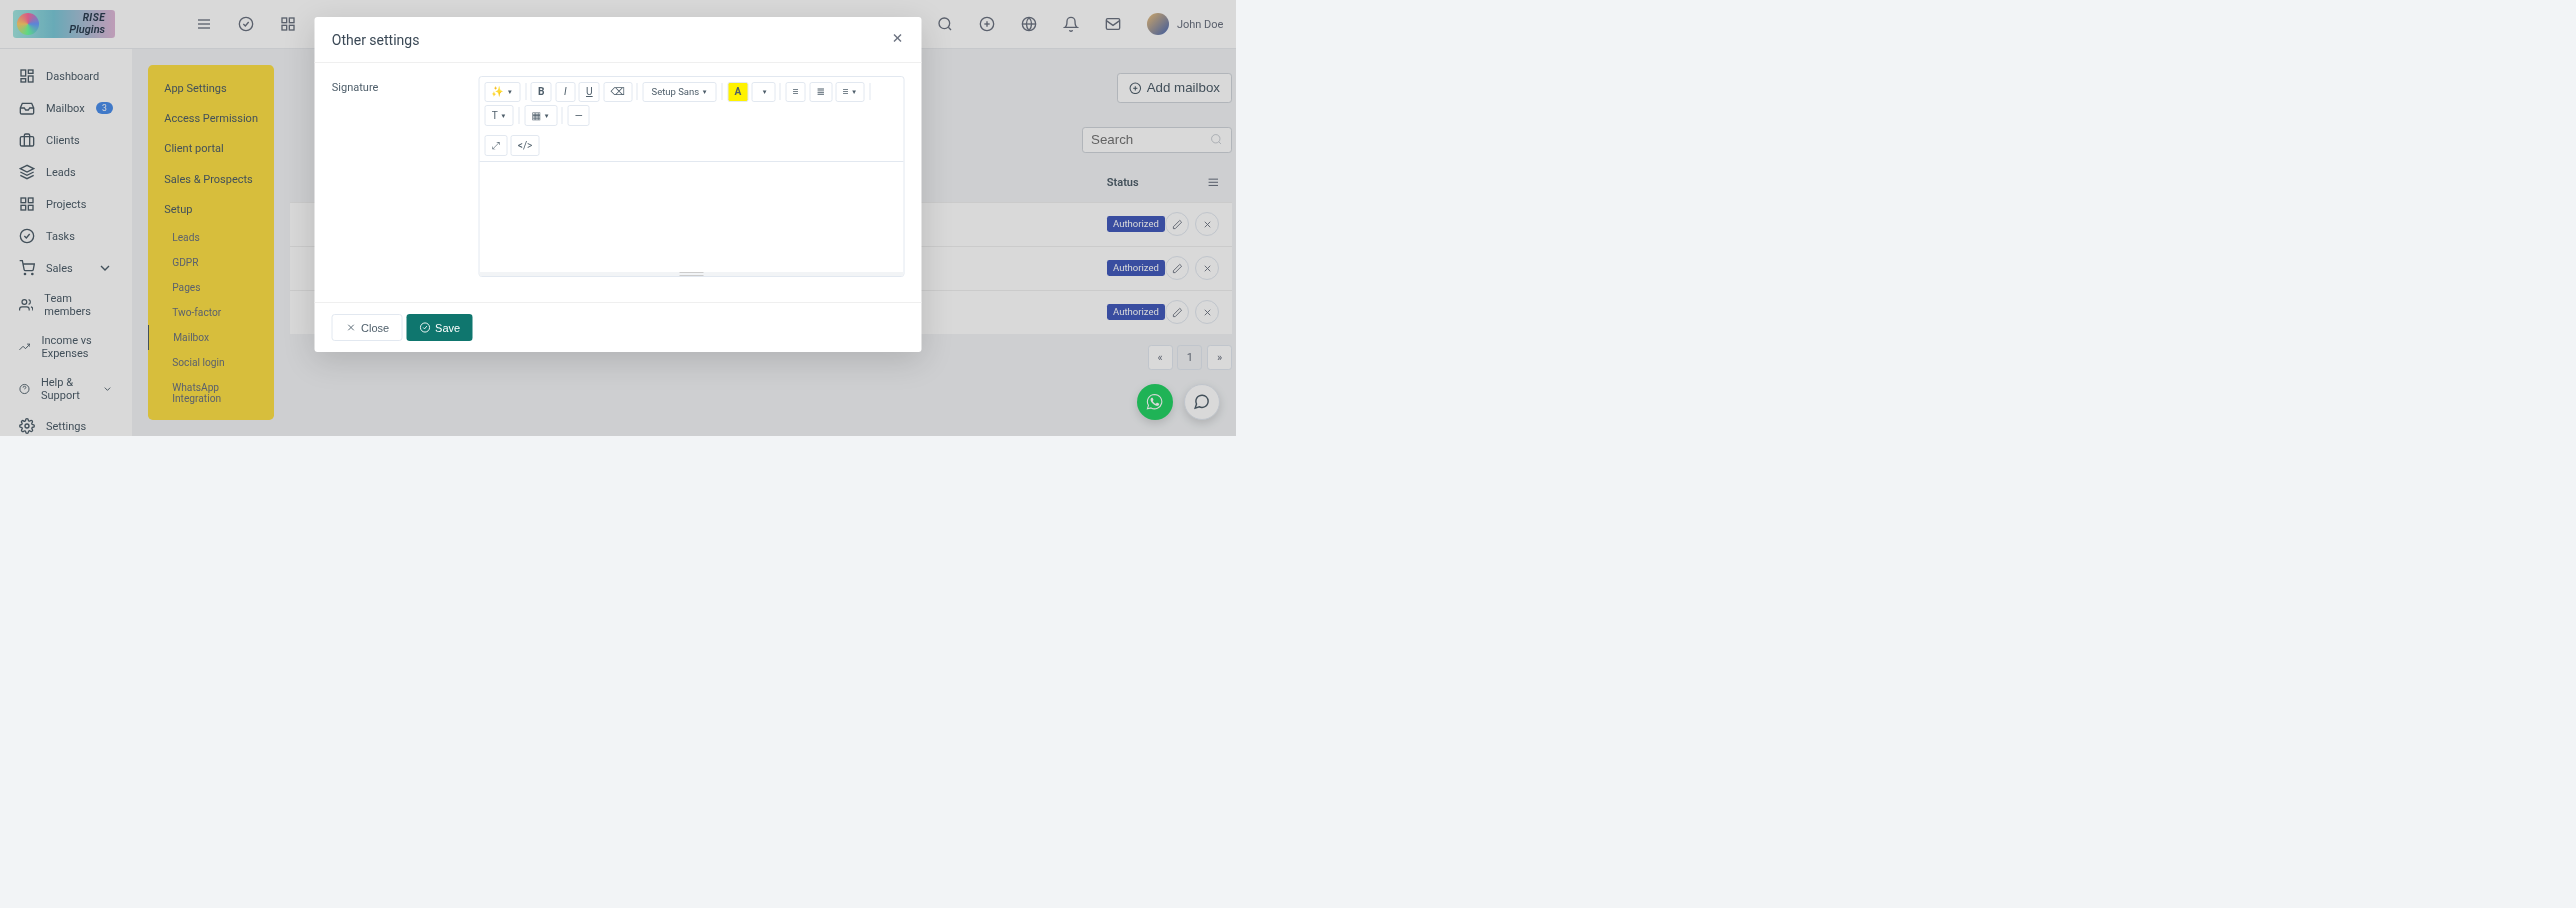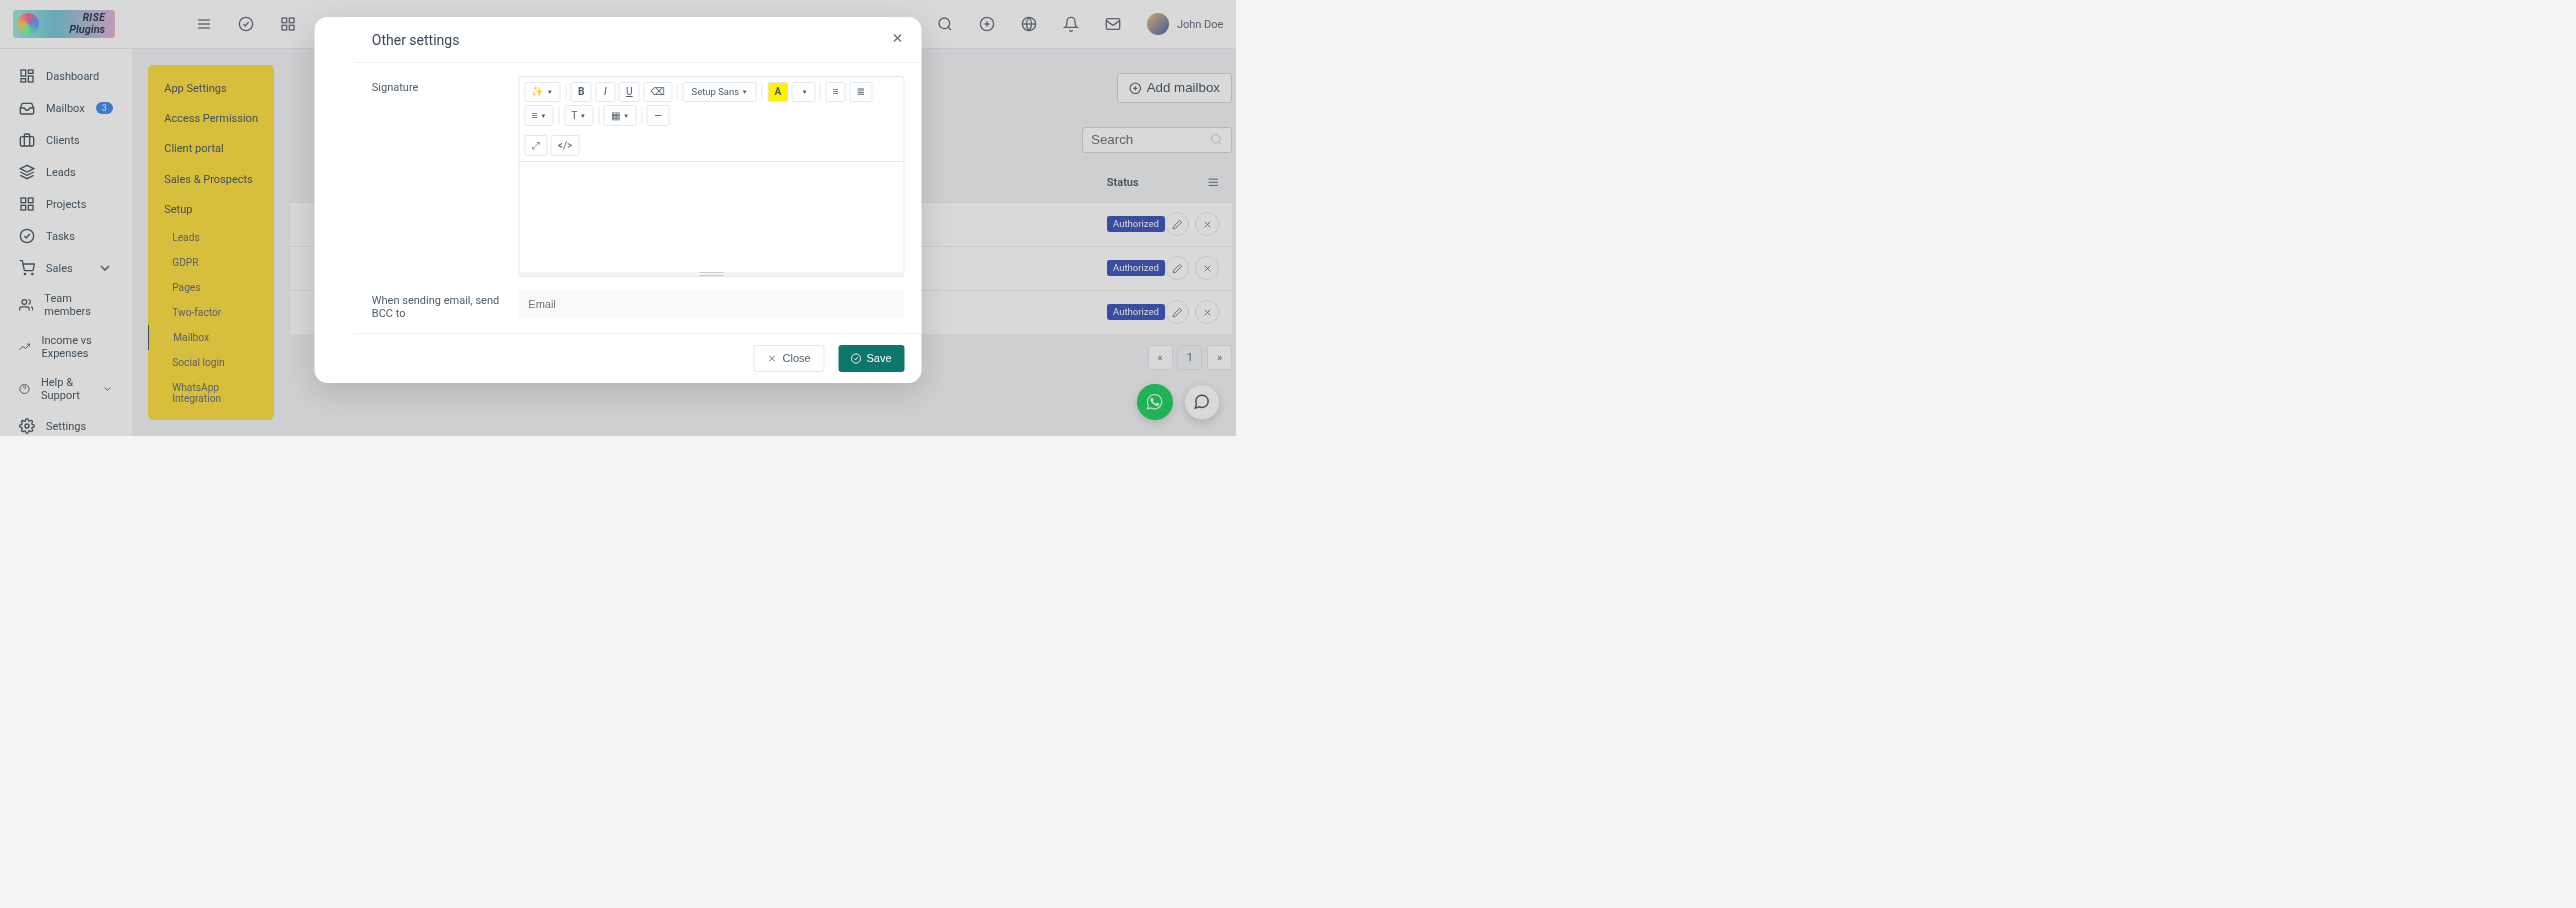--- a/index.html
+++ b/index.html
@@ -49,21 +49,21 @@
 .row-actions { margin-left: auto; display: flex; gap: 6.3px; }
 .row-action { width: 24px; height: 24px; border: 0.8px solid #e2e8f0; border-radius: 50%; display: flex; align-items: center; justify-content: center; cursor: pointer; background: #fff; }
 .row-action svg { width: 11px; height: 11px; stroke: #6b7280; fill: none; stroke-width: 2; }
 
 .pagination { display: flex; justify-content: flex-end; gap: 4.7px; margin-top: 11px; }
 .page-btn { width: 25px; height: 25px; border: 0.8px solid #e2e8f0; background: #fff; display: flex; align-items: center; justify-content: center; border-radius: 3.2px; cursor: pointer; color: #6b7280; }
 .page-btn.active { background: #f2f4f6; }
 
 
 .overlay { position: absolute; inset: 0; background: rgba(0,0,0,0.15); z-index: 50; }
-.modal { position: absolute; top: 17.3px; left: 50%; transform: translateX(-50%); width: 607px; background: #fff; border-radius: 13px; z-index: 60; box-shadow: 0 8px 32px rgba(0,0,0,0.15); padding-left: 40px; }
+.modal { position: absolute; top: 17.3px; left: 50%; transform: translateX(-50%); width: 607px; background: #fff; border-radius: 3px; z-index: 60; box-shadow: 0 8px 32px rgba(0,0,0,0.15); }
 .modal-header { display: flex; justify-content: space-between; align-items: center; padding: 14px 17.3px; }
 .modal-title { font-size: 14px; font-weight: 400; color: #3b4956; }
 .modal-close { cursor: pointer; color: #6b7280; }
 .modal-close svg { width: 14px; height: 14px; stroke: currentColor; fill: none; stroke-width: 2.5; }
 .modal-body { padding: 12.6px 17.3px; border-top: 0.8px solid #efefef; }
 .form-row { display: flex; margin-bottom: 12.6px; }
 .form-label { width: 147px; color: #4e5e6a; font-size: 11px; padding-top: 4.7px; }
 .form-control { flex: 1; }
 .tag-input { background: #f8f9fa; border-radius: 3.2px; padding: 4.7px; display: flex; gap: 3.2px; }
 .tag { background: #fff; border: 0.8px solid #e2e8f0; padding: 1.6px 6.3px; border-radius: 2.4px; font-size: 10.2px; display: flex; align-items: center; gap: 3.2px; }
@@ -76,21 +76,21 @@
 .tb-sep { width: 0.8px; height: 17.3px; background: #e2e8f0; margin: 0 1.6px; }
 .tb-btn.font-sel { padding: 3.2px 8px; font-size: 9.5px; }
 .tb-btn .caret { font-size: 6.3px; margin-left: 2.4px; }
 .tb-color { background: #fff200; font-weight: bold; }
 .editor-body { height: 110px; padding: 8px; }
 .editor-resize { height: 4.7px; background: #f2f4f6; display: flex; justify-content: center; align-items: center; }
 .editor-resize::after { content: ""; width: 24px; height: 1.6px; border-top: 0.8px solid #ccc; border-bottom: 0.8px solid #ccc; }
 
 .text-input { width: 100%; background: #f8f9fa; border: none; padding: 8px 9.5px; border-radius: 3.2px; font-size: 11px; color: #6b7280; outline: none; }
 
-.modal-footer { padding: 11px 17.3px; border-top: 0.8px solid #efefef; display: flex; justify-content: flex-end; gap: 14px; }
+.modal-footer { padding: 11px 17.3px; border-top: 0.8px solid #efefef; display: flex; gap: 4px; }
 .btn { padding: 6.3px 12.6px; border-radius: 3.2px; cursor: pointer; font-size: 11px; display: flex; align-items: center; gap: 4.7px; }
 .btn-close { background: #fff; border: 0.8px solid #e2e8f0; color: #4e5e6a; }
 .btn-save { background: #0f766e; border: none; color: #fff; }
 .btn svg { width: 11px; height: 11px; stroke: currentColor; fill: none; stroke-width: 2; }
 
 .fab-group { position: absolute; bottom: 16px; right: 16px; display: flex; gap: 11px; z-index: 40; }
 .fab { width: 36px; height: 36px; border-radius: 50%; display: flex; align-items: center; justify-content: center; box-shadow: 0 3.2px 9.5px rgba(0,0,0,0.15); cursor: pointer; }
 .fab.green { background: #25d366; color: #fff; }
 .fab.white { background: #fff; color: #4e5e6a; border: 0.8px solid #e2e8f0; }
 .fab svg { width: 17.3px; height: 17.3px; }
@@ -422,26 +422,20 @@
             <div style="flex-basis:100%;height:3.2px"></div>
             <div class="tb-btn">⤢</div>
             <div class="tb-btn">&lt;/&gt;</div>
           </div>
           <div class="editor-body"></div>
           <div class="editor-resize"></div>
         </div>
       </div>
     </div>
 
-    <div class="form-row" style="margin-bottom:0">
-      <div class="form-label">When sending email, send BCC to</div>
-      <div class="form-control">
-        <input class="text-input" placeholder="Email" style="">
-      </div>
-    </div>
 
   </div>
   <div class="modal-footer">
     <button class="btn btn-close">
       <svg viewBox="0 0 24 24">
           <line x1="18" y1="6" x2="6" y2="18"></line>
           <line x1="6" y1="6" x2="18" y2="18"></line>
         </svg>
       <span>Close</span>
     </button>

